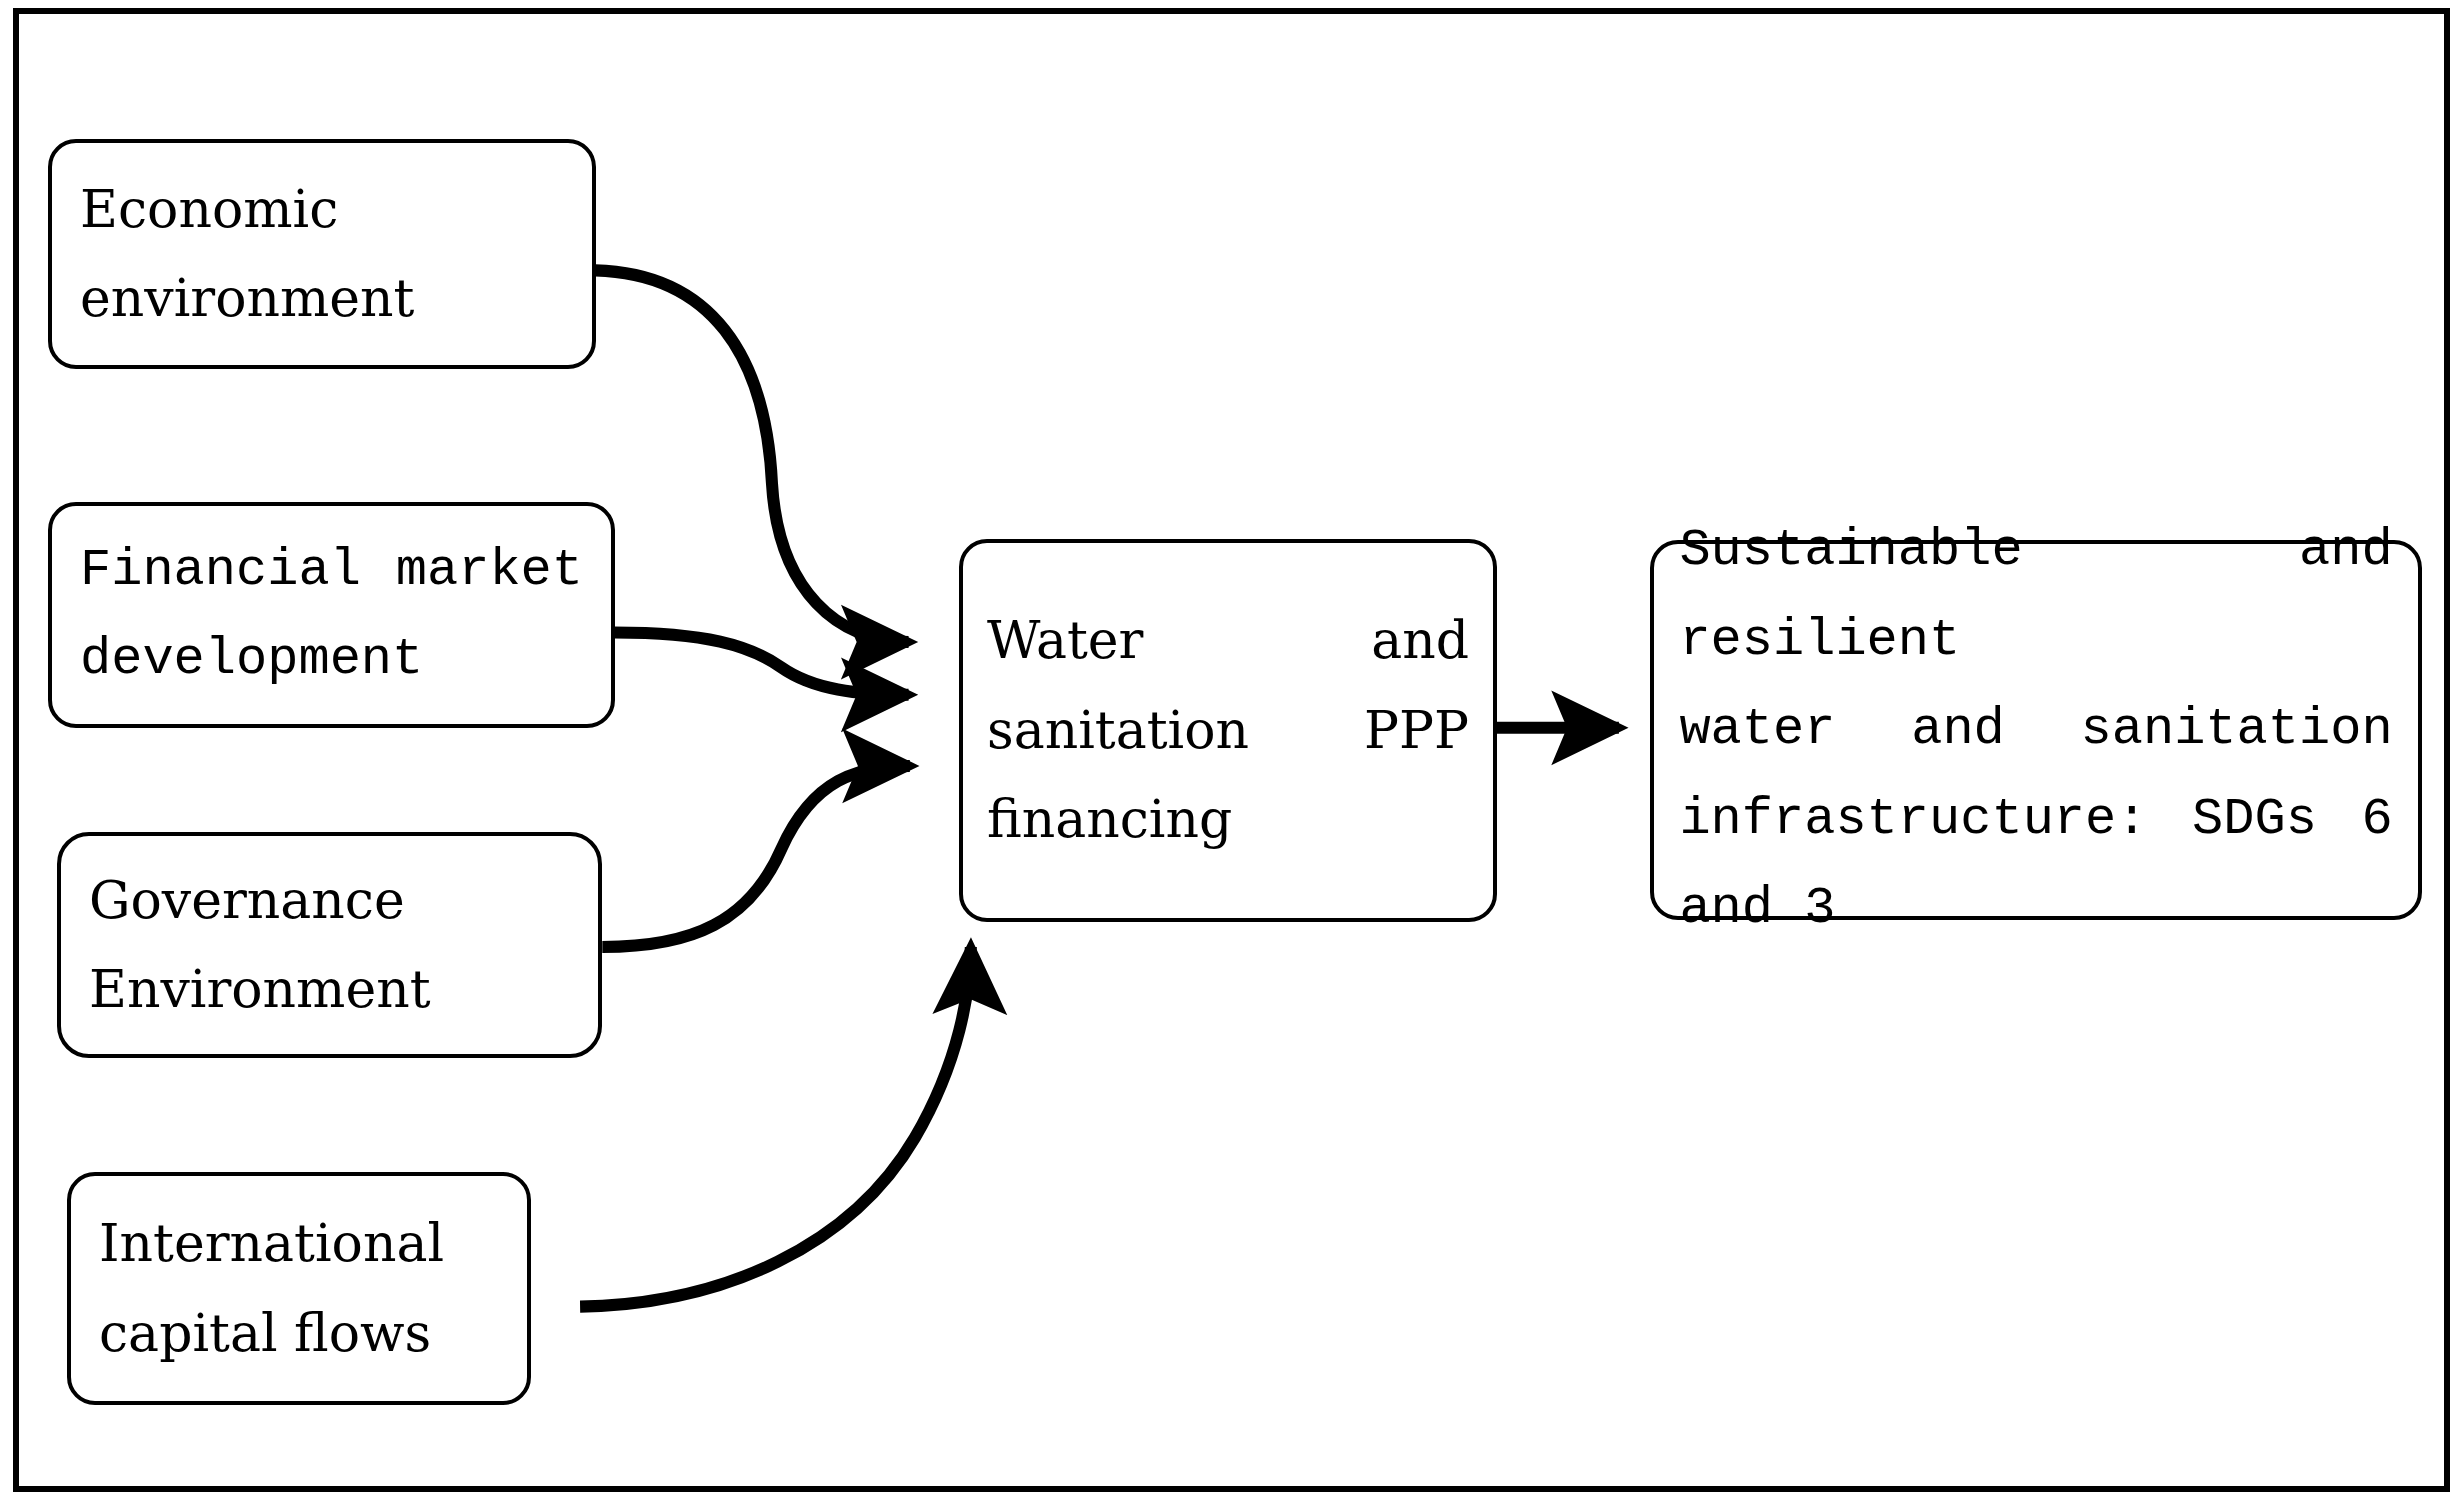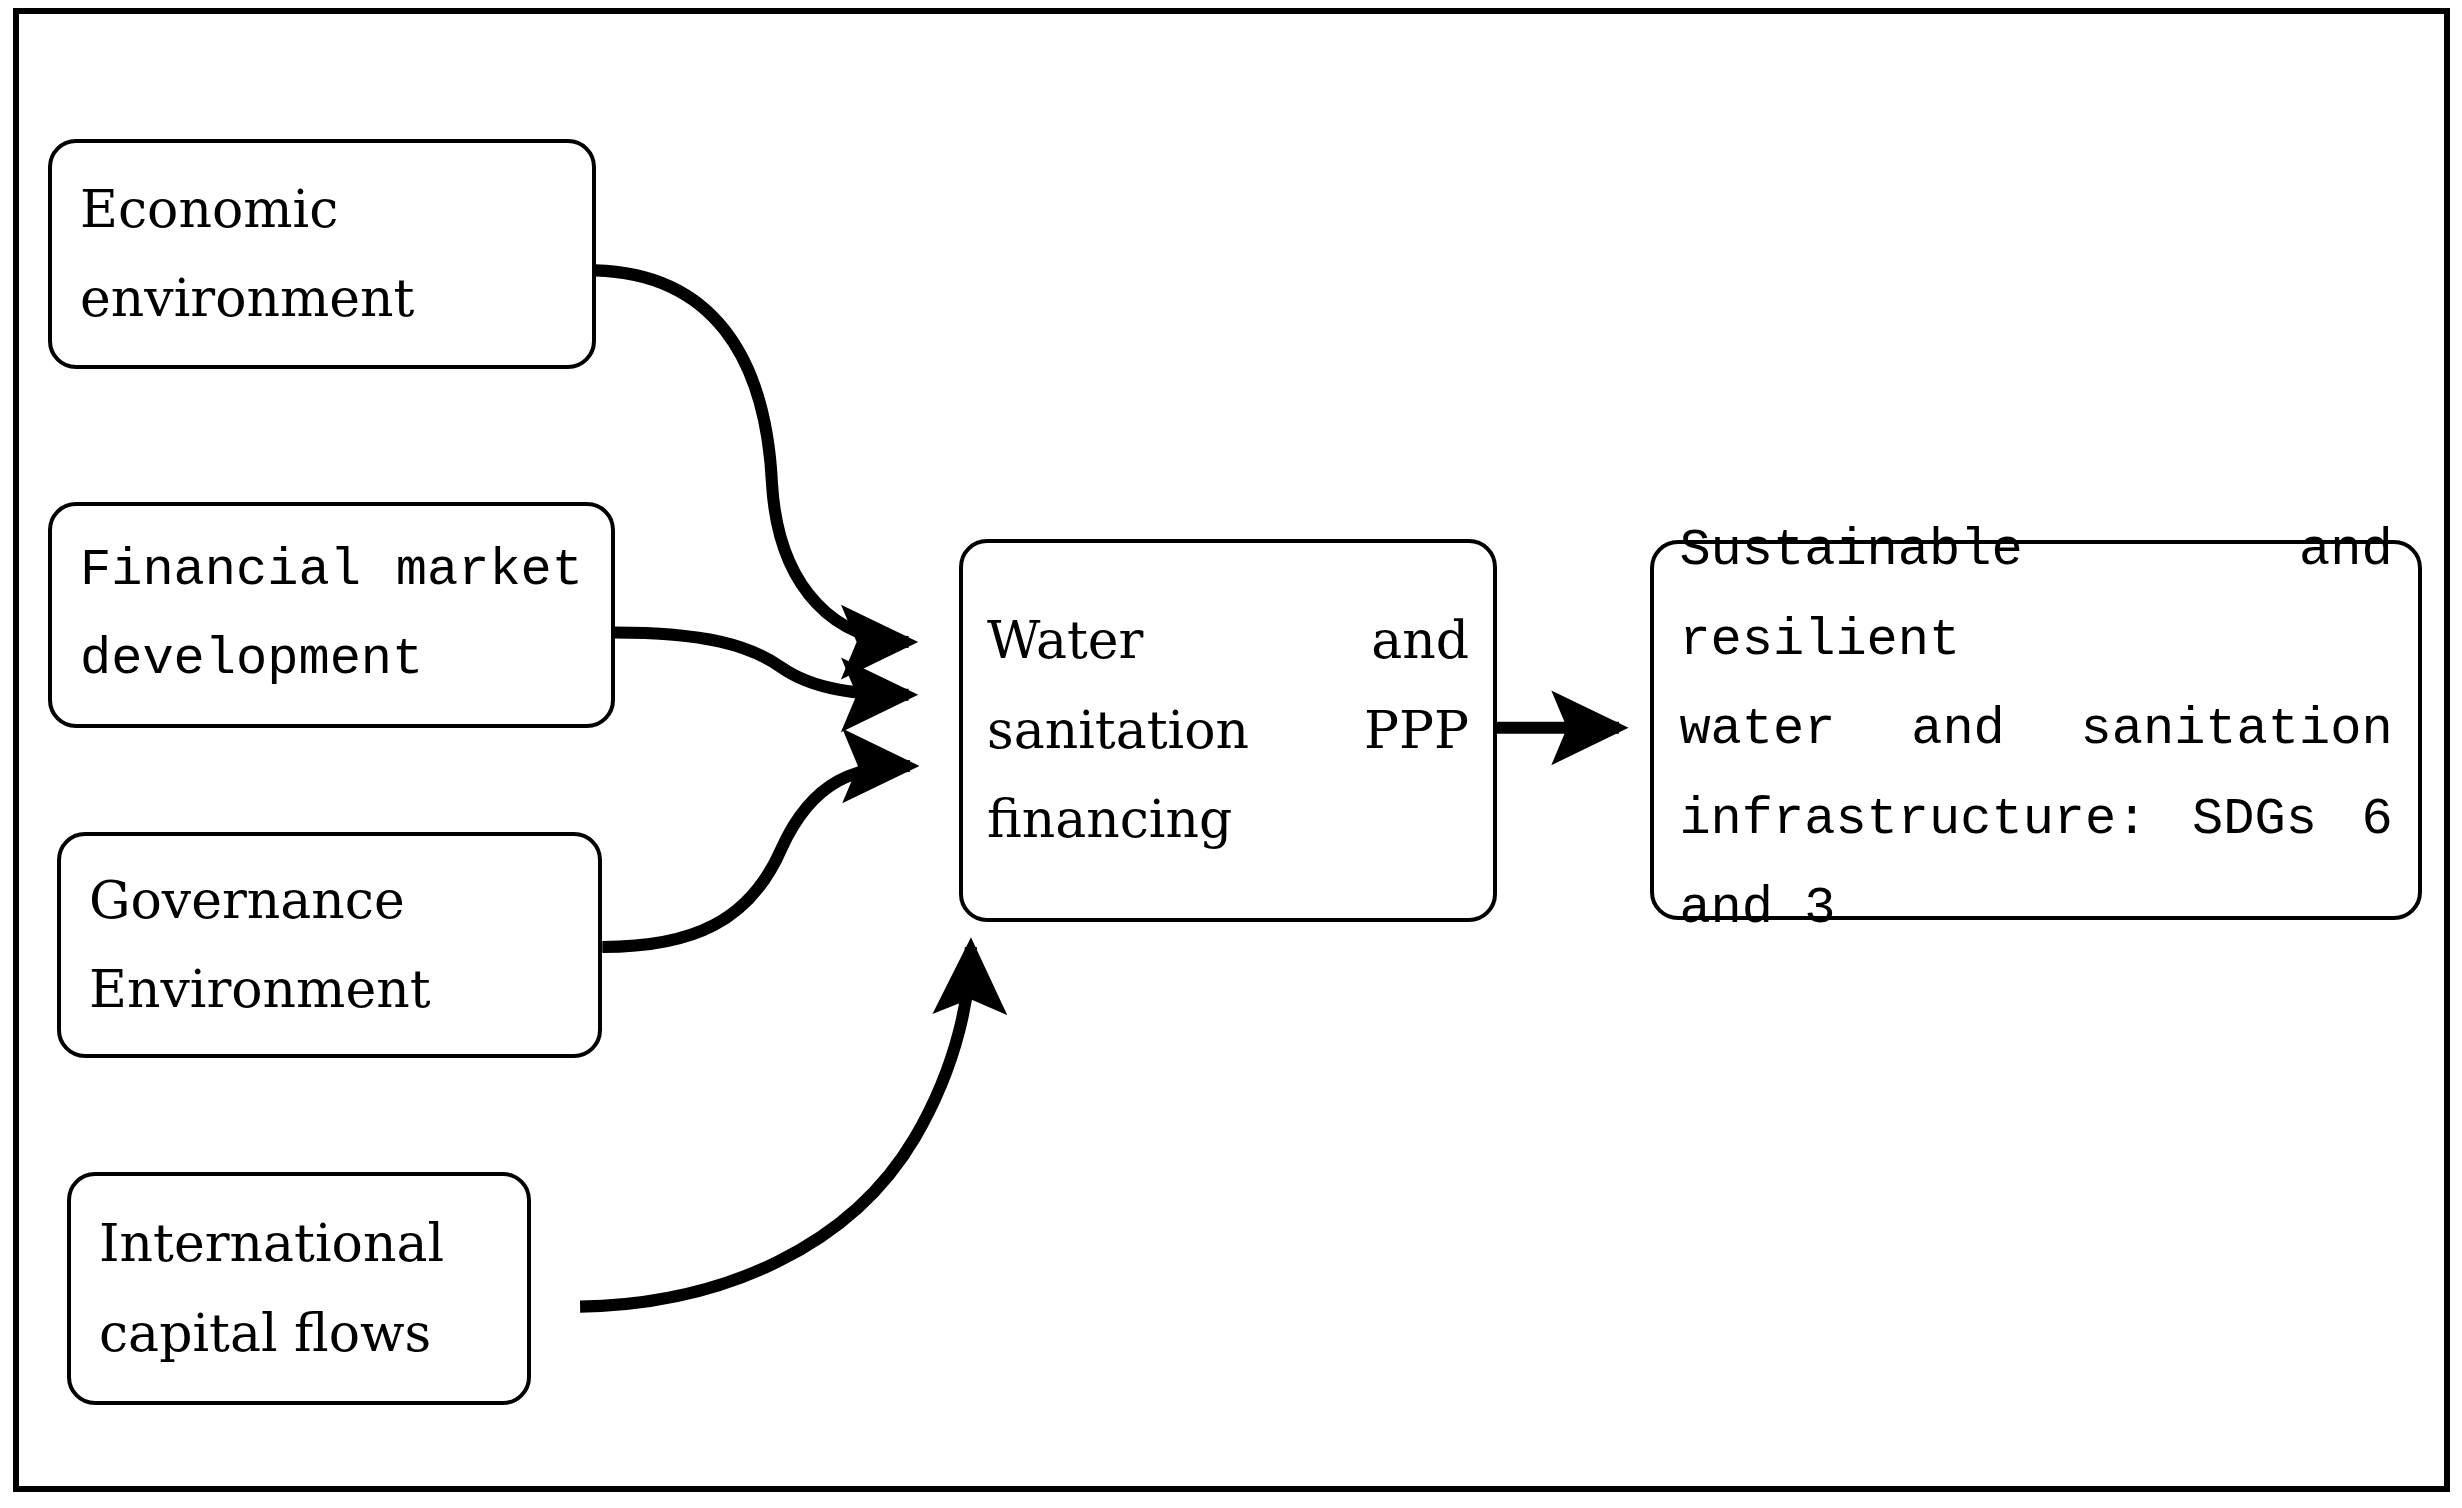--- a/index.html
+++ b/index.html
@@ -49,21 +49,21 @@
     display: block;
     text-align: justify;
     text-align-last: left;
   }
   .node-text > span.just {
     text-align-last: justify;
   }
   
   #node-economic       { left: 48px;   top: 139px;  width: 548px;  height: 230px; }
   #node-financial      { left: 48px;   top: 502px;  width: 567px;  height: 226px; font-family: Liberation Mono, monospace; }
-  #node-governance     { left: 57px;   top: 832px; width: 545px;  height: 226px; }
+  #node-governance     { left: 57px;   top: 832px; width: 545px;  height: 226px; border-radius: 32px; }
   #node-intl           { left: 67px;  top: 1172px; width: 464px;  height: 233px; }
   #node-center         { left: 940px; top: 539px;  width: 538px;  height: 383px; margin-left: 19px; }
   #node-outcome        { left: 1650px; top: 540px;  width: 772px; height: 380px; font-family: Liberation Mono, monospace; }
   #node-center .node-text   { padding: 0 24px; }
   #node-outcome .node-text  { padding: 0 25.4px; }
 
   #edges {
     position: absolute;
     left: 0;
     top: 0;

